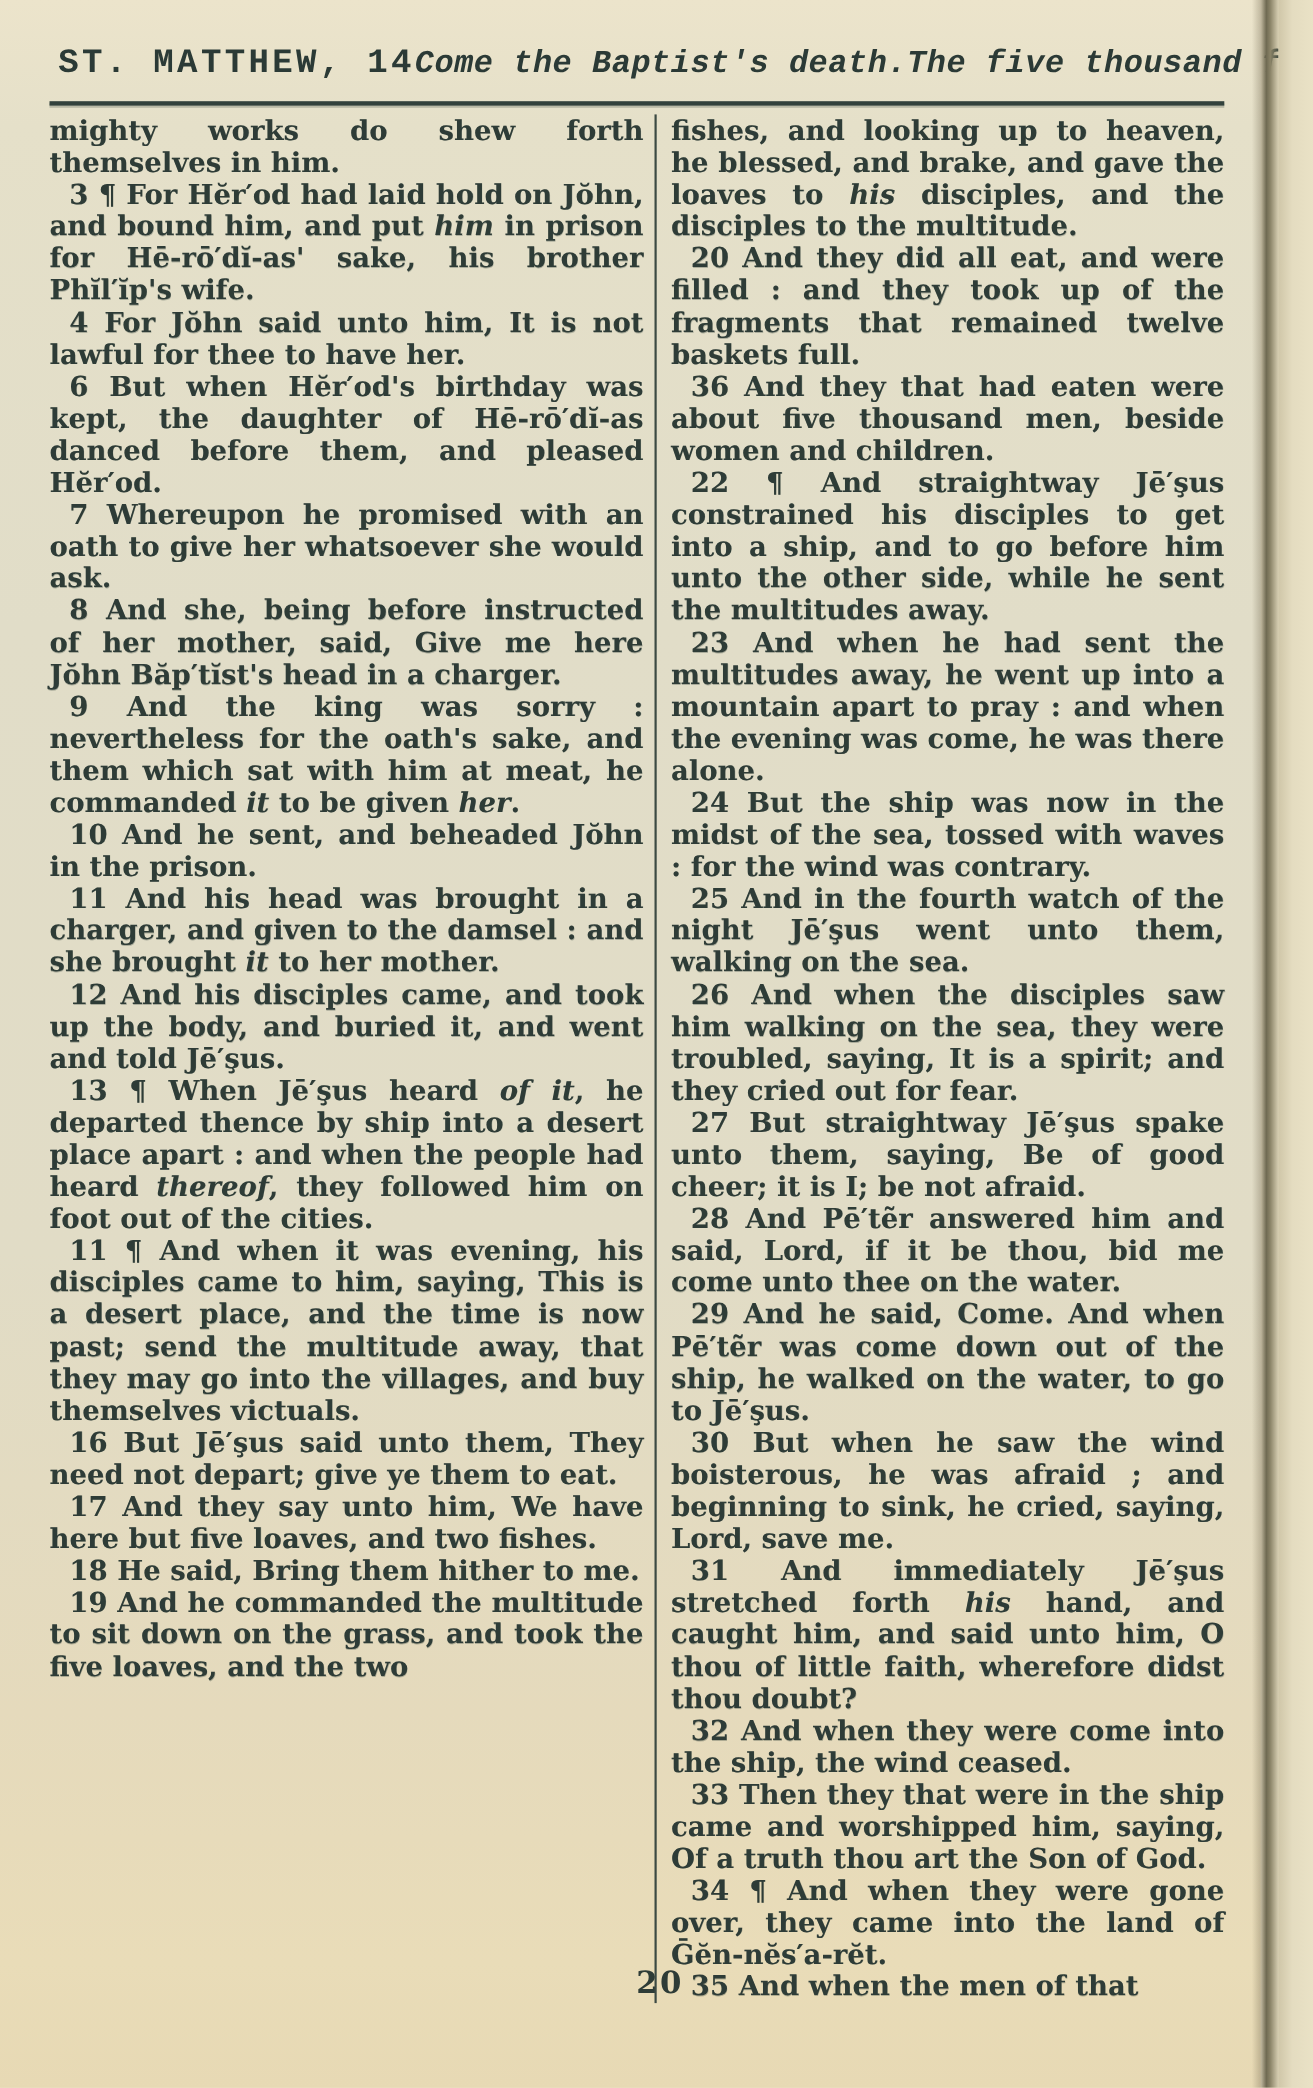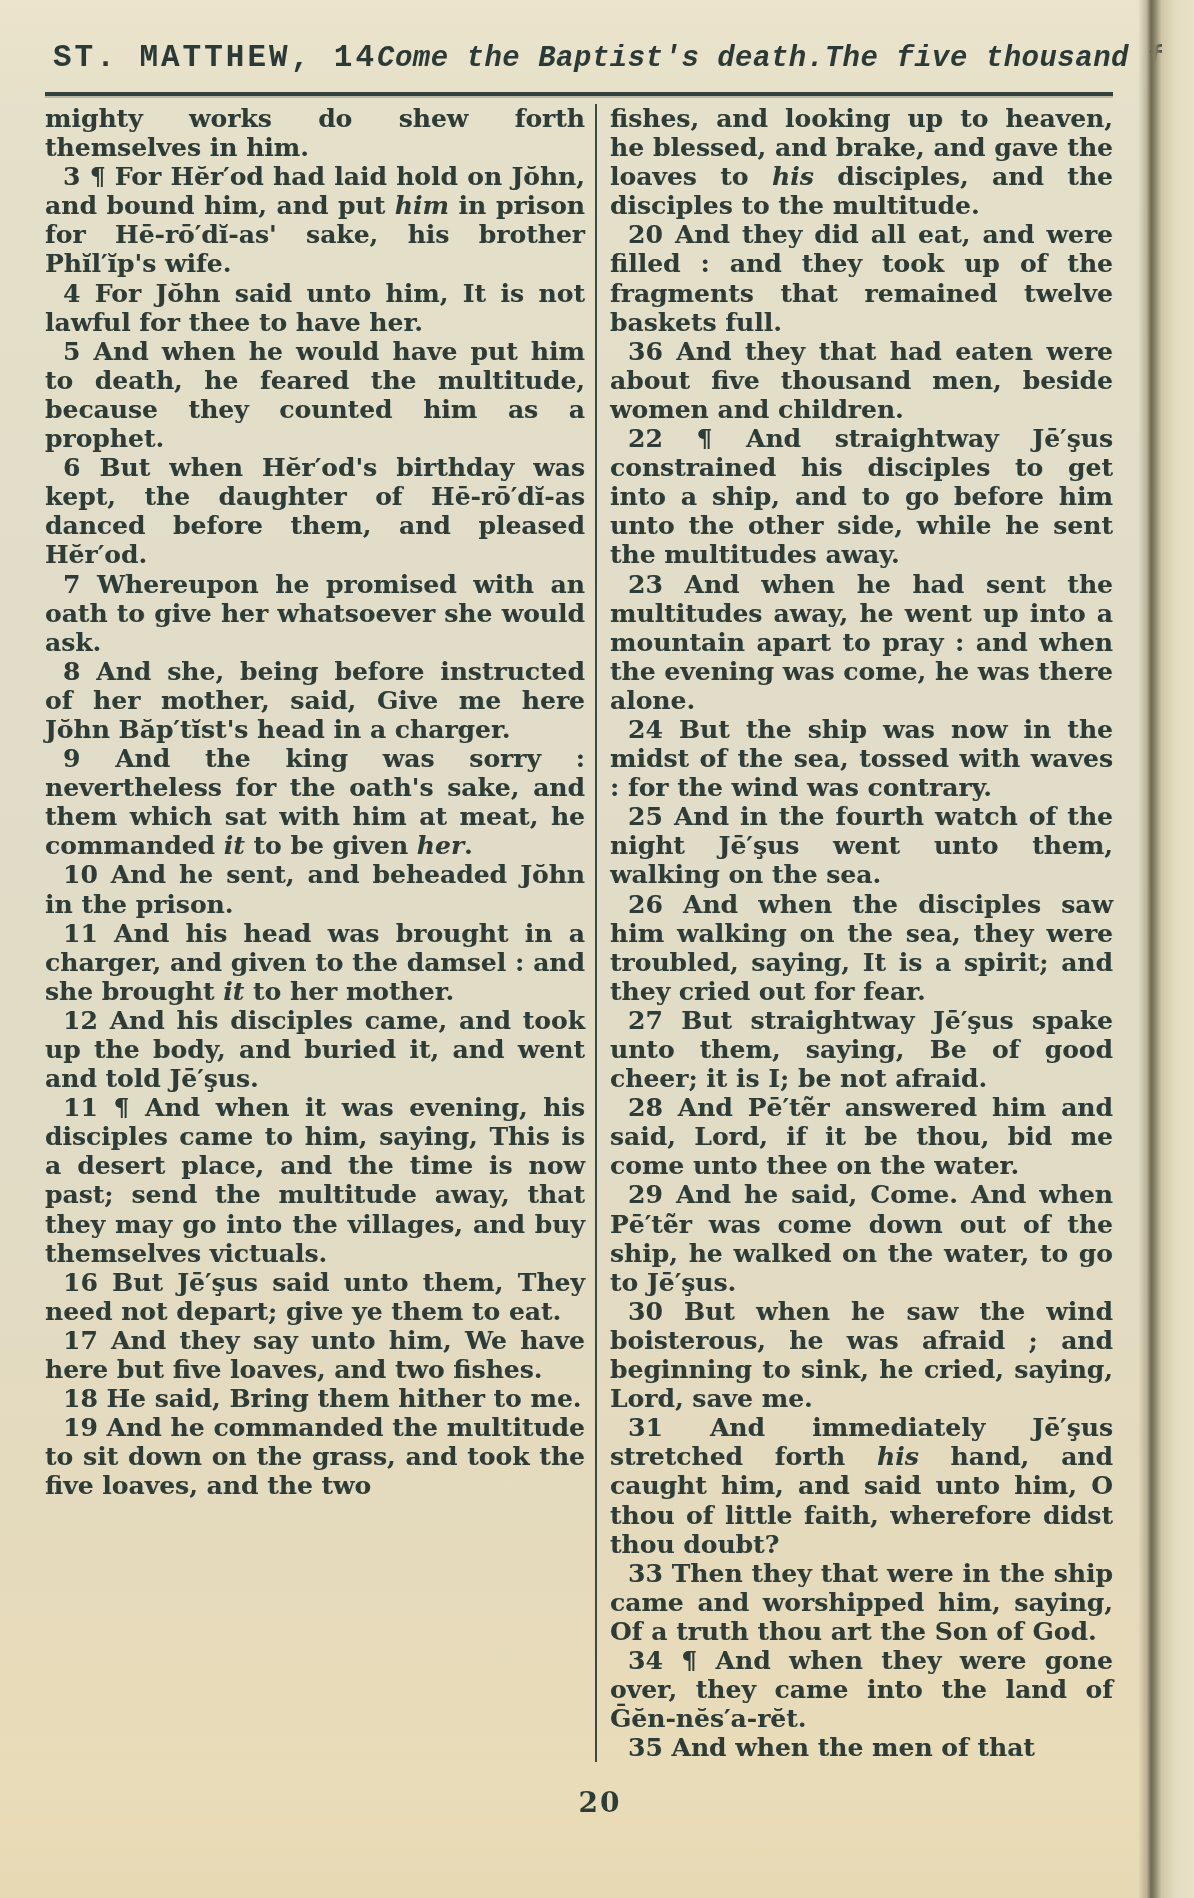--- a/index.html
+++ b/index.html
@@ -152,28 +152,28 @@
       <span class="head-italic">The five thousand fed</span>
     </header>
 
     <div class="head-rule"></div>
 
     <div class="columns">
       <div class="col col-left" id="col-left">
           <p class="verse continuation">mighty works do shew forth themselves in him.</p>
           <p class="verse"><span class="vnum">3</span> ¶ For Hĕr′od had laid hold on Jŏhn, and bound him, and put <i>him</i> in prison for Hē-rō′dĭ-as' sake, his brother Phĭl′ĭp's wife.</p>
           <p class="verse"><span class="vnum">4</span> For Jŏhn said unto him, It is not lawful for thee to have her.</p>
-          <p class="verse"><span class="vnum">5</span> And when he would have put him to death, he feared the multitude, because they counted him as a prophet.</p>
           <p class="verse"><span class="vnum">6</span> But when Hĕr′od's birthday was kept, the daughter of Hē-rō′dĭ-as danced before them, and pleased Hĕr′od.</p>
           <p class="verse"><span class="vnum">7</span> Whereupon he promised with an oath to give her whatsoever she would ask.</p>
           <p class="verse"><span class="vnum">8</span> And she, being before instructed of her mother, said, Give me here Jŏhn Băp′tĭst's head in a charger.</p>
           <p class="verse"><span class="vnum">9</span> And the king was sorry : nevertheless for the oath's sake, and them which sat with him at meat, he commanded <i>it</i> to be given <i>her</i>.</p>
           <p class="verse"><span class="vnum">10</span> And he sent, and beheaded Jŏhn in the prison.</p>
           <p class="verse"><span class="vnum">11</span> And his head was brought in a charger, and given to the damsel : and she brought <i>it</i> to her mother.</p>
           <p class="verse"><span class="vnum">12</span> And his disciples came, and took up the body, and buried it, and went and told Jē′şus.</p>
+          <p class="verse"><span class="vnum">13</span> ¶ When Jē′şus heard <i>of it</i>, he departed thence by ship into a desert place apart : and when the people had heard <i>thereof</i>, they followed him on foot out of the cities.</p>
           <p class="verse"><span class="vnum">11</span> ¶ And when it was evening, his disciples came to him, saying, This is a desert place, and the time is now past; send the multitude away, that they may go into the villages, and buy themselves victuals.</p>
           <p class="verse"><span class="vnum">16</span> But Jē′şus said unto them, They need not depart; give ye them to eat.</p>
           <p class="verse"><span class="vnum">17</span> And they say unto him, We have here but five loaves, and two fishes.</p>
           <p class="verse"><span class="vnum">18</span> He said, Bring them hither to me.</p>
           <p class="verse"><span class="vnum">19</span> And he commanded the multitude to sit down on the grass, and took the five loaves, and the two</p>
         </div>
       <div class="col-divider"></div>
       <div class="col col-right" id="col-right">
           <p class="verse continuation">fishes, and looking up to heaven, he blessed, and brake, and gave the loaves to <i>his</i> disciples, and the disciples to the multitude.</p>
           <p class="verse"><span class="vnum">20</span> And they did all eat, and were filled : and they took up of the fragments that remained twelve baskets full.</p>
@@ -181,20 +181,21 @@
           <p class="verse"><span class="vnum">22</span> ¶ And straightway Jē′şus constrained his disciples to get into a ship, and to go before him unto the other side, while he sent the multitudes away.</p>
           <p class="verse"><span class="vnum">23</span> And when he had sent the multitudes away, he went up into a mountain apart to pray : and when the evening was come, he was there alone.</p>
           <p class="verse"><span class="vnum">24</span> But the ship was now in the midst of the sea, tossed with waves : for the wind was contrary.</p>
           <p class="verse"><span class="vnum">25</span> And in the fourth watch of the night Jē′şus went unto them, walking on the sea.</p>
           <p class="verse"><span class="vnum">26</span> And when the disciples saw him walking on the sea, they were troubled, saying, It is a spirit; and they cried out for fear.</p>
           <p class="verse"><span class="vnum">27</span> But straightway Jē′şus spake unto them, saying, Be of good cheer; it is I; be not afraid.</p>
           <p class="verse"><span class="vnum">28</span> And Pē′tẽr answered him and said, Lord, if it be thou, bid me come unto thee on the water.</p>
           <p class="verse"><span class="vnum">29</span> And he said, Come. And when Pē′tẽr was come down out of the ship, he walked on the water, to go to Jē′şus.</p>
           <p class="verse"><span class="vnum">30</span> But when he saw the wind boisterous, he was afraid ; and beginning to sink, he cried, saying, Lord, save me.</p>
           <p class="verse"><span class="vnum">31</span> And immediately Jē′şus stretched forth <i>his</i> hand, and caught him, and said unto him, O thou of little faith, wherefore didst thou doubt?</p>
+          <p class="verse"><span class="vnum">32</span> And when they were come into the ship, the wind ceased.</p>
           <p class="verse"><span class="vnum">33</span> Then they that were in the ship came and worshipped him, saying, Of a truth thou art the Son of God.</p>
           <p class="verse"><span class="vnum">34</span> ¶ And when they were gone over, they came into the land of Ḡĕn-nĕs′a-rĕt.</p>
           <p class="verse"><span class="vnum">35</span> And when the men of that</p>
         </div>
     </div>
 
     <div class="page-number">20</div>
   </div>
 
   <div class="page-crease"></div>

